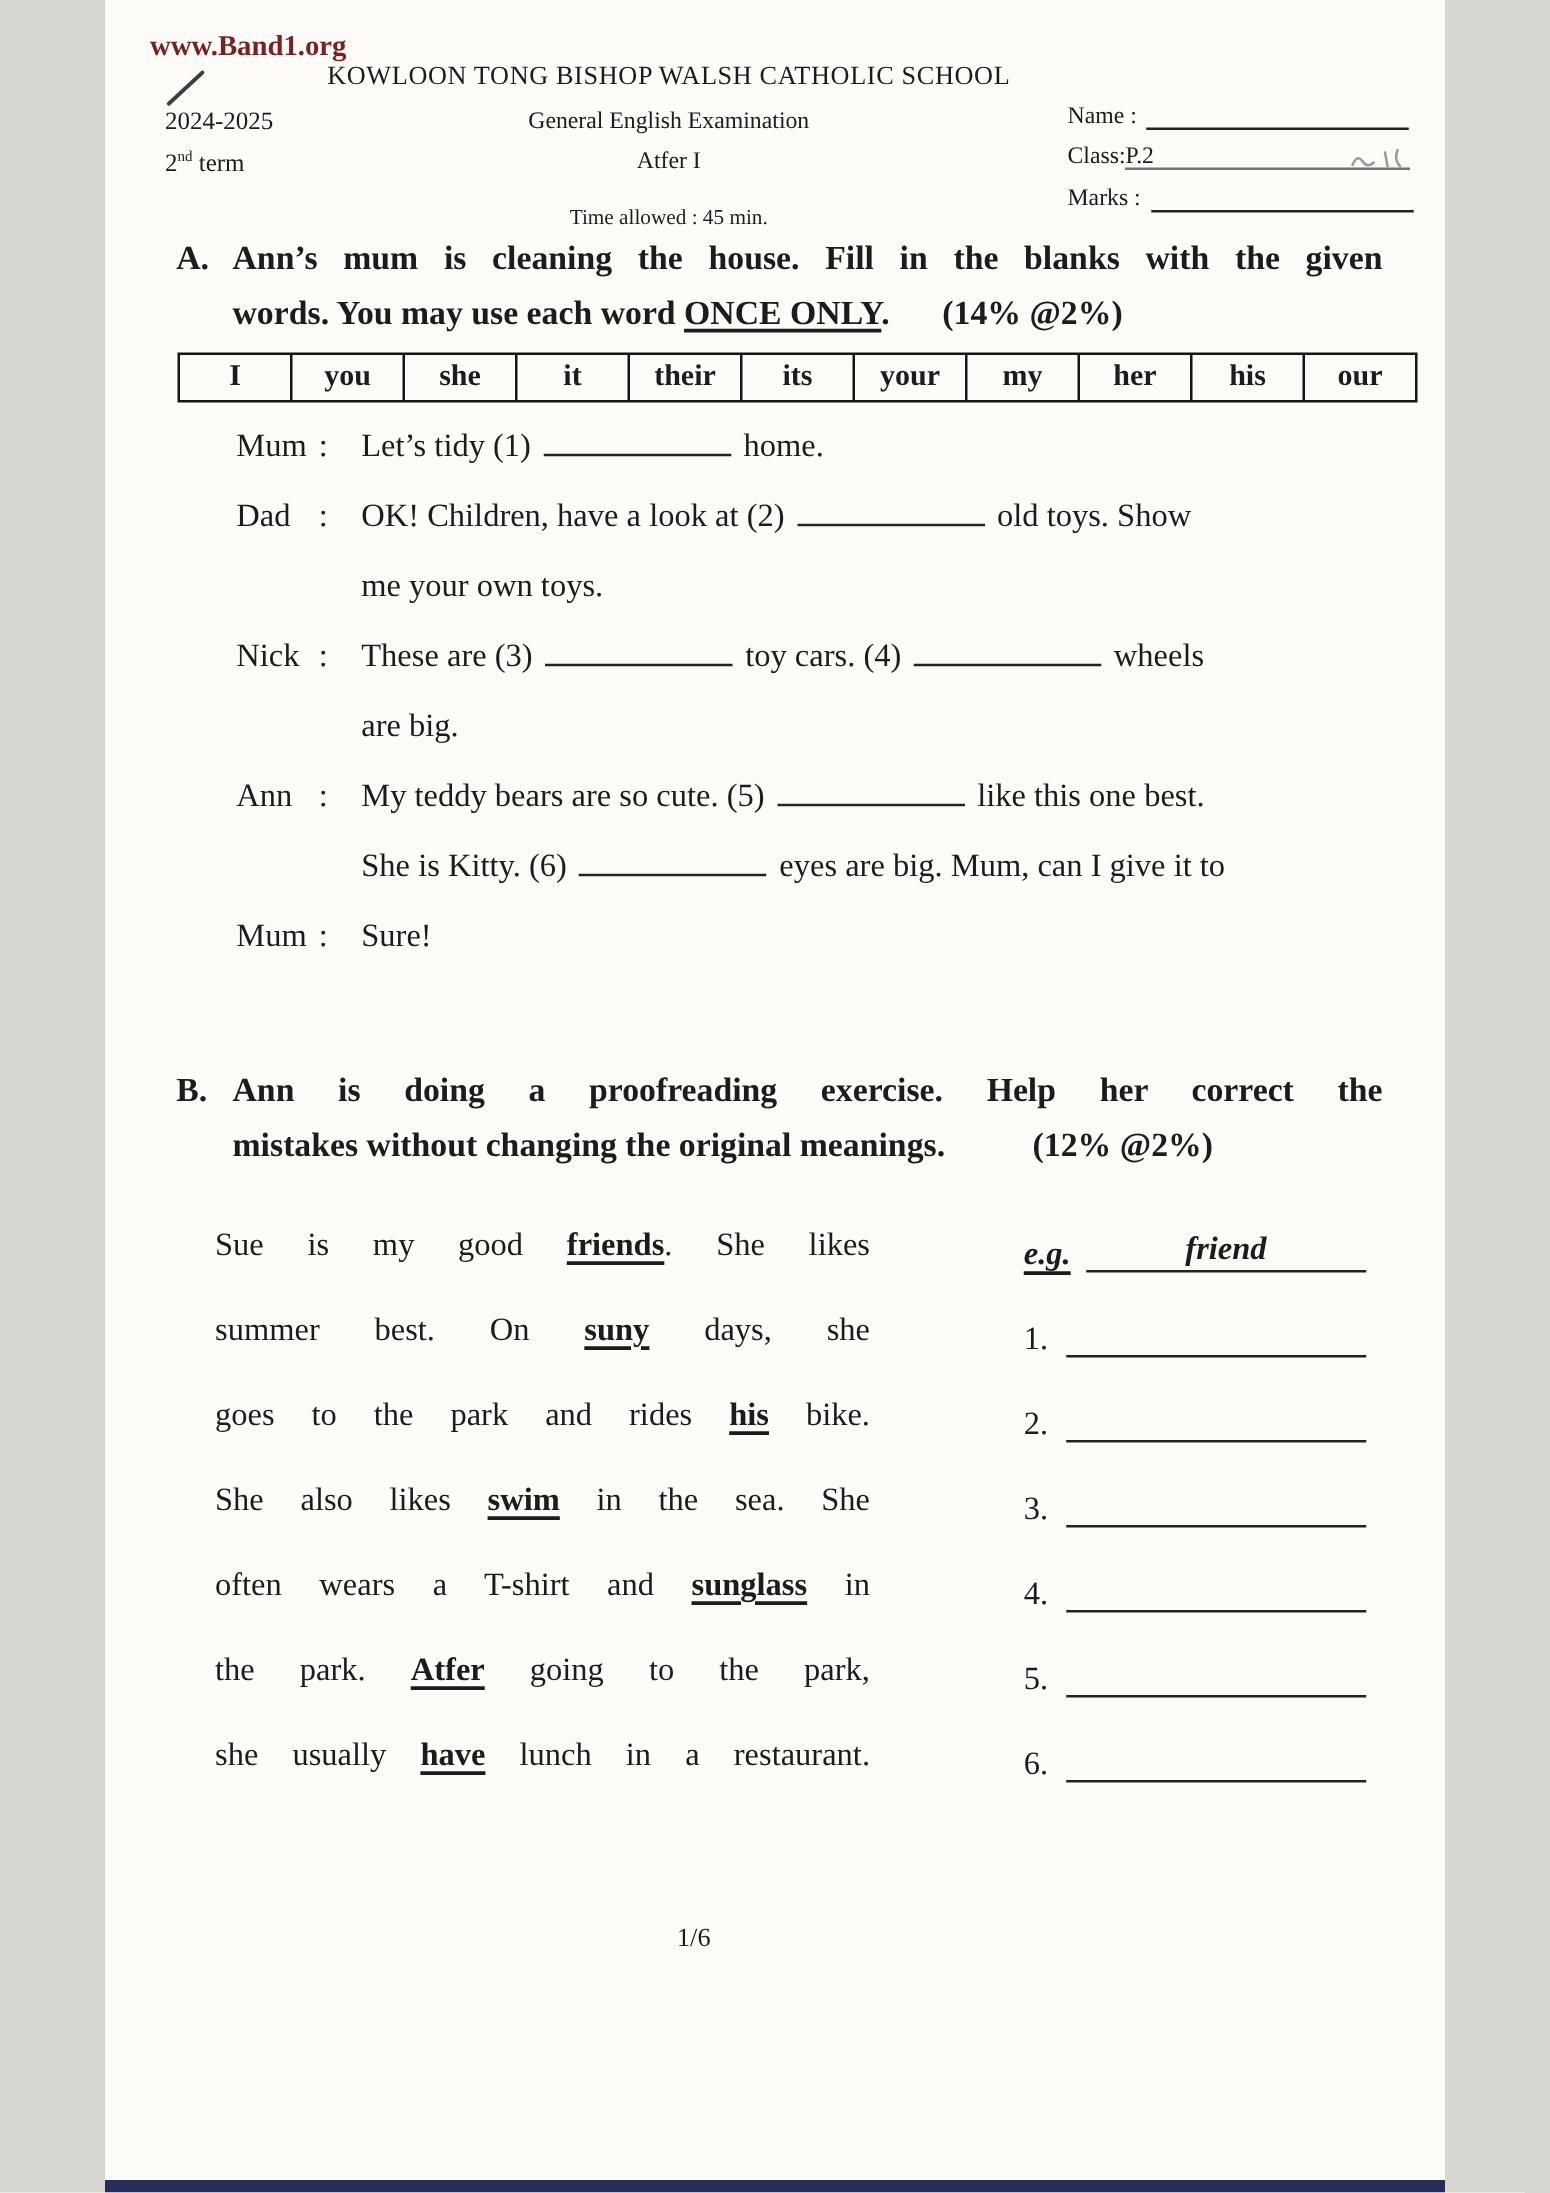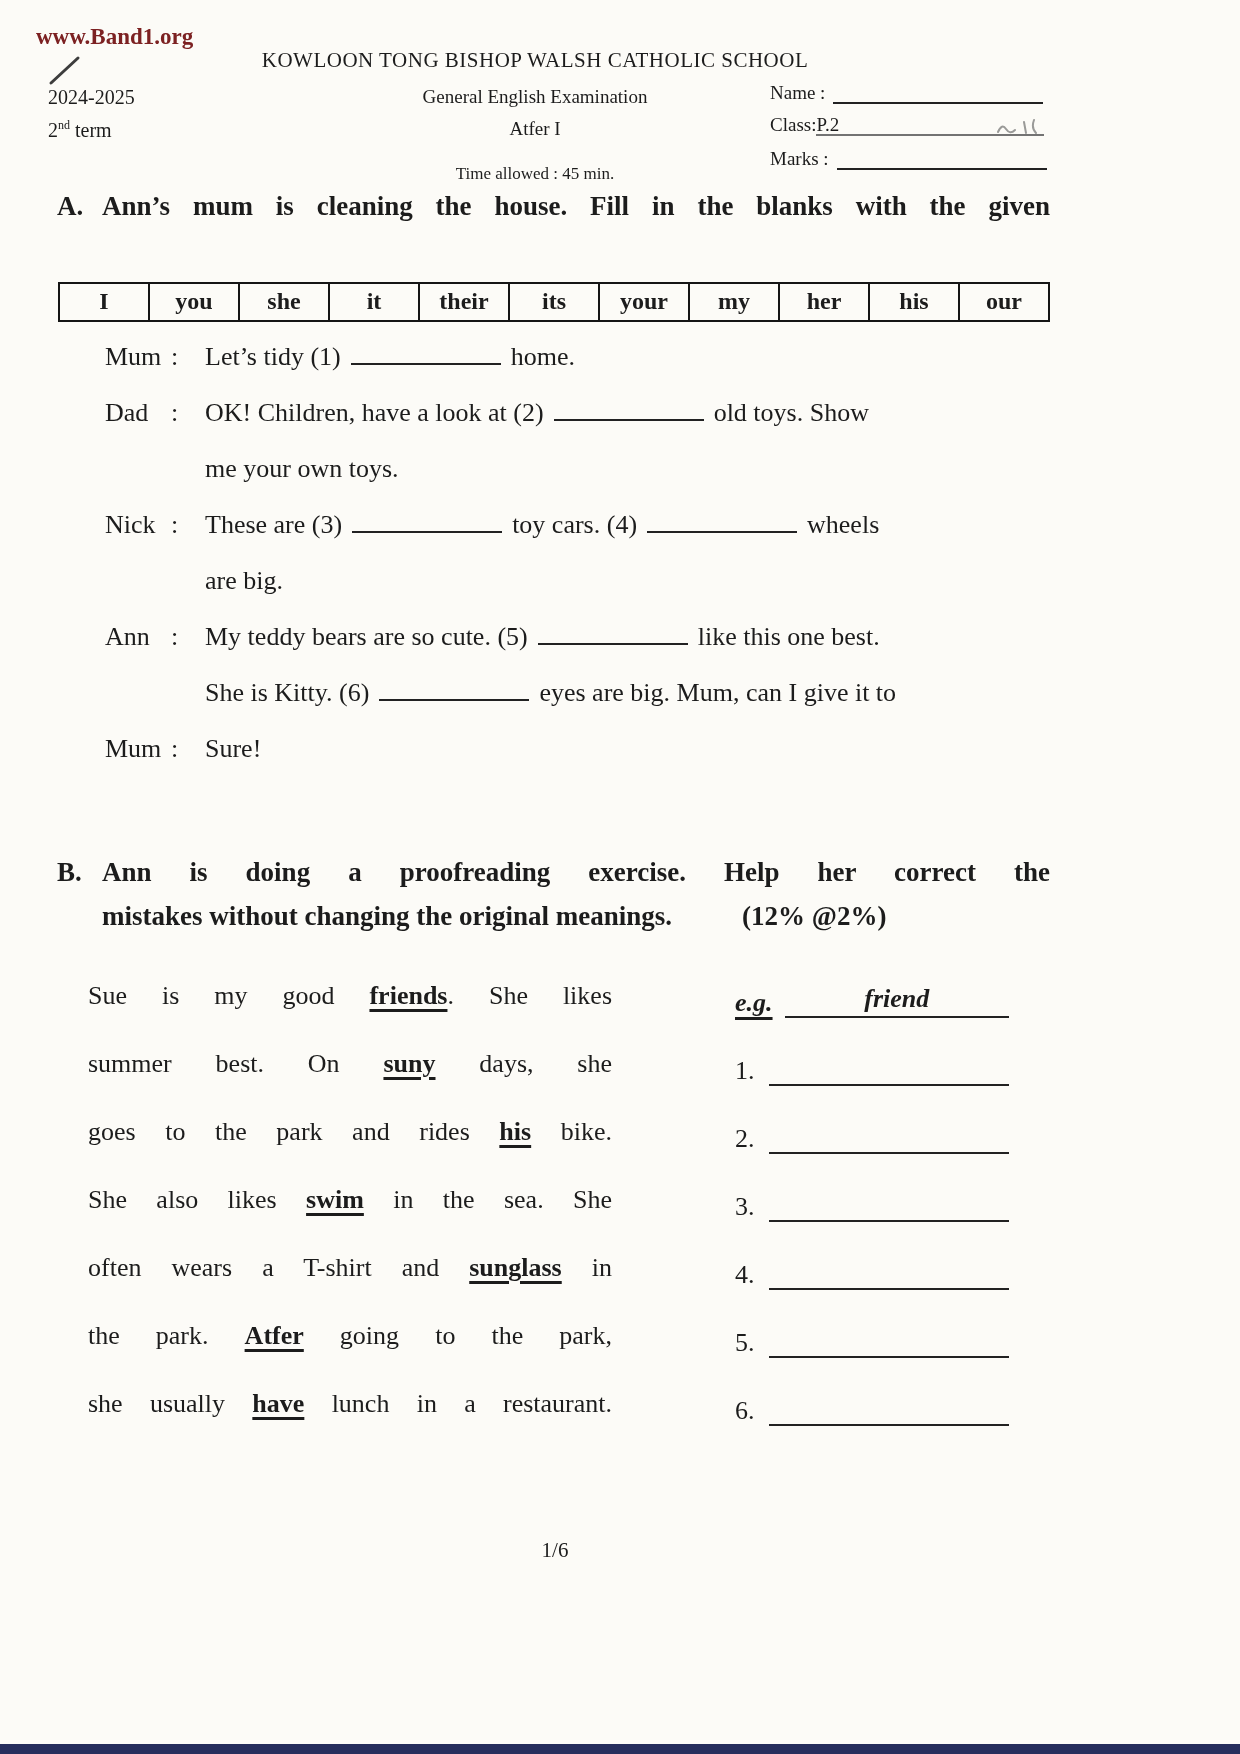--- a/index.html
+++ b/index.html
@@ -1,19 +1,19 @@
 <!DOCTYPE html>
 <html><head>
 <meta charset="utf-8">
 <style>
   * { margin:0; padding:0; box-sizing:border-box; }
   html,body { width:1240px; }
   body { background:#d8d6d0; }
   .page {
-    position:relative; width:1240px; height:1754px; margin:0 auto;
+    position:relative; width:1072px; height:1754px; margin:0 auto;
     background:#fcfbf7; color:#1c1c1c; overflow:hidden;
     font-family:"Liberation Serif","DejaVu Serif",serif;
   }
   
   .watermark { position:absolute; left:36px; top:24px; font-size:23px; font-weight:bold; color:#7c2122; }
   .pencil-tick { position:absolute; left:48px; top:54px; }
   .class-scribble { position:absolute; right:2px; bottom:-4px; }
   .h-center { position:absolute; left:0; right:170px; text-align:center; }
   .school   { top:48px;  font-size:21px; letter-spacing:.5px; }
   .examtit  { top:86px;  font-size:19px; }
@@ -101,20 +101,21 @@
     <div class="h-right marksrow">
       <span>Marks :</span>
       <span class="uline u210"></span>
     </div>
   </div>
 
   <div class="sec-head sec-a">
     <span class="sec-label">A.</span>
     <div class="sec-text">
       <div class="justline">Ann’s mum is cleaning the house. Fill in the blanks with the given</div>
+      <div><span>words. You may use each word </span><span class="once">ONCE ONLY</span><span>.</span><span class="marks-a">(14% @2%)</span></div>
     </div>
   </div>
 
   <div class="word-table">
     <div class="word-cell">I</div>
     <div class="word-cell">you</div>
     <div class="word-cell">she</div>
     <div class="word-cell">it</div>
     <div class="word-cell">their</div>
     <div class="word-cell">its</div>

